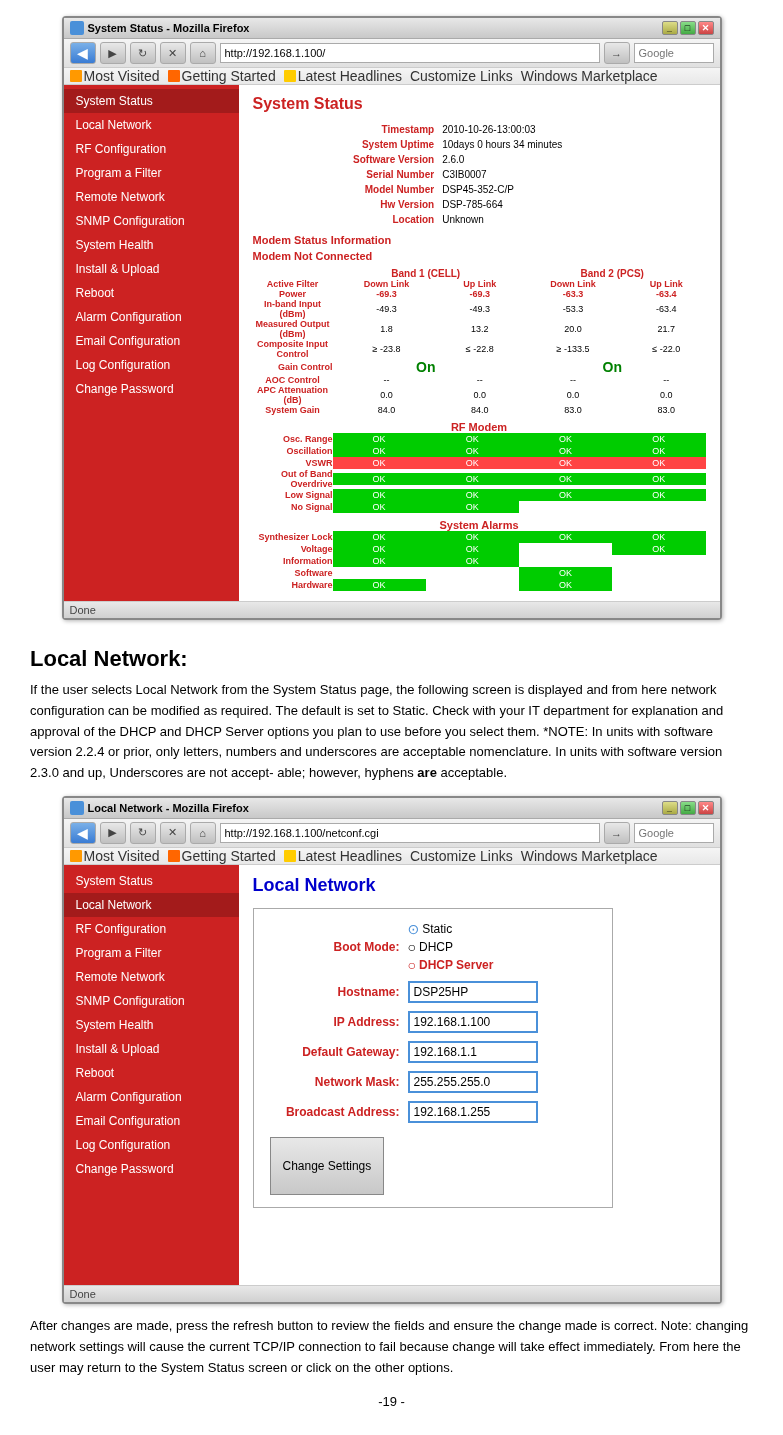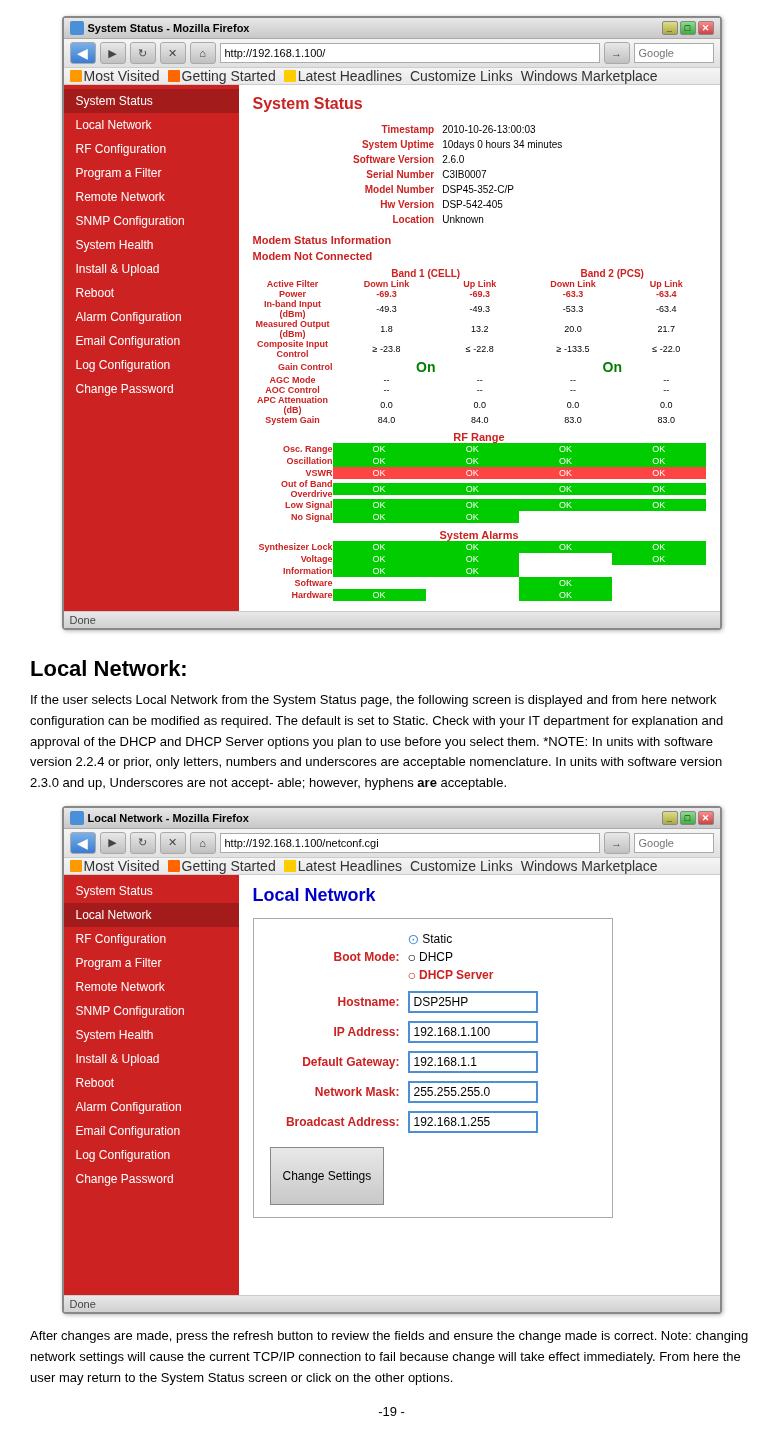--- a/index.html
+++ b/index.html
@@ -432,21 +432,21 @@
           <tr>
             <td class="label-cell">Serial Number</td>
             <td class="value-cell">C3IB0007</td>
           </tr>
           <tr>
             <td class="label-cell">Model Number</td>
             <td class="value-cell">DSP45-352-C/P</td>
           </tr>
           <tr>
             <td class="label-cell">Hw Version</td>
-            <td class="value-cell">DSP-542-405</td>
+            <td class="value-cell">DSP-785-664</td>
           </tr>
           <tr>
             <td class="label-cell">Location</td>
             <td class="value-cell">Unknown</td>
           </tr>
         </tbody>
           </table>
 
         <div class="modem-status" style="margin-top:6px;">Modem Status Information</div>
         <div style="color:#cc2222; font-weight:bold; font-size:11px; margin-bottom:6px;">Modem Not Connected</div>
@@ -496,27 +496,20 @@
           <tr style="font-size:9px; text-align:center;">
             <td style="color:#cc2222; font-weight:bold; text-align:right;">Gain Control</td>
             <td colspan="2">
               <span class="on-text">On</span>
             </td>
             <td colspan="2">
               <span class="on-text">On</span>
             </td>
           </tr>
           <tr style="font-size:9px; text-align:center;">
-            <td style="color:#cc2222; font-weight:bold;">AGC Mode</td>
-            <td>--</td>
-            <td>--</td>
-            <td>--</td>
-            <td>--</td>
-          </tr>
-          <tr style="font-size:9px; text-align:center;">
             <td style="color:#cc2222; font-weight:bold;">AOC Control</td>
             <td>--</td>
             <td>--</td>
             <td>--</td>
             <td>--</td>
           </tr>
           <tr style="font-size:9px; text-align:center;">
             <td style="color:#cc2222; font-weight:bold;">APC Attenuation (dB)</td>
             <td>0.0</td>
             <td>0.0</td>
@@ -526,21 +519,21 @@
           <tr style="font-size:9px; text-align:center;">
             <td style="color:#cc2222; font-weight:bold;">System Gain</td>
             <td>84.0</td>
             <td>84.0</td>
             <td>83.0</td>
             <td>83.0</td>
           </tr>
         </tbody>
           </table>
 
-        <div style="color:#cc2222; font-weight:bold; font-size:11px; margin-top:6px; text-align:center;">RF Range</div>
+        <div style="color:#cc2222; font-weight:bold; font-size:11px; margin-top:6px; text-align:center;">RF Modem</div>
         <table style="width:100%; font-size:9px; border-collapse:collapse;">
           <tbody>
               <tr>
             <td style="width:80px; color:#cc2222; font-weight:bold; text-align:right;">Osc. Range</td>
             <td>
                   <div class="ok-cell">OK</div>
                 </td>
             <td>
                   <div class="ok-cell">OK</div>
                 </td>

